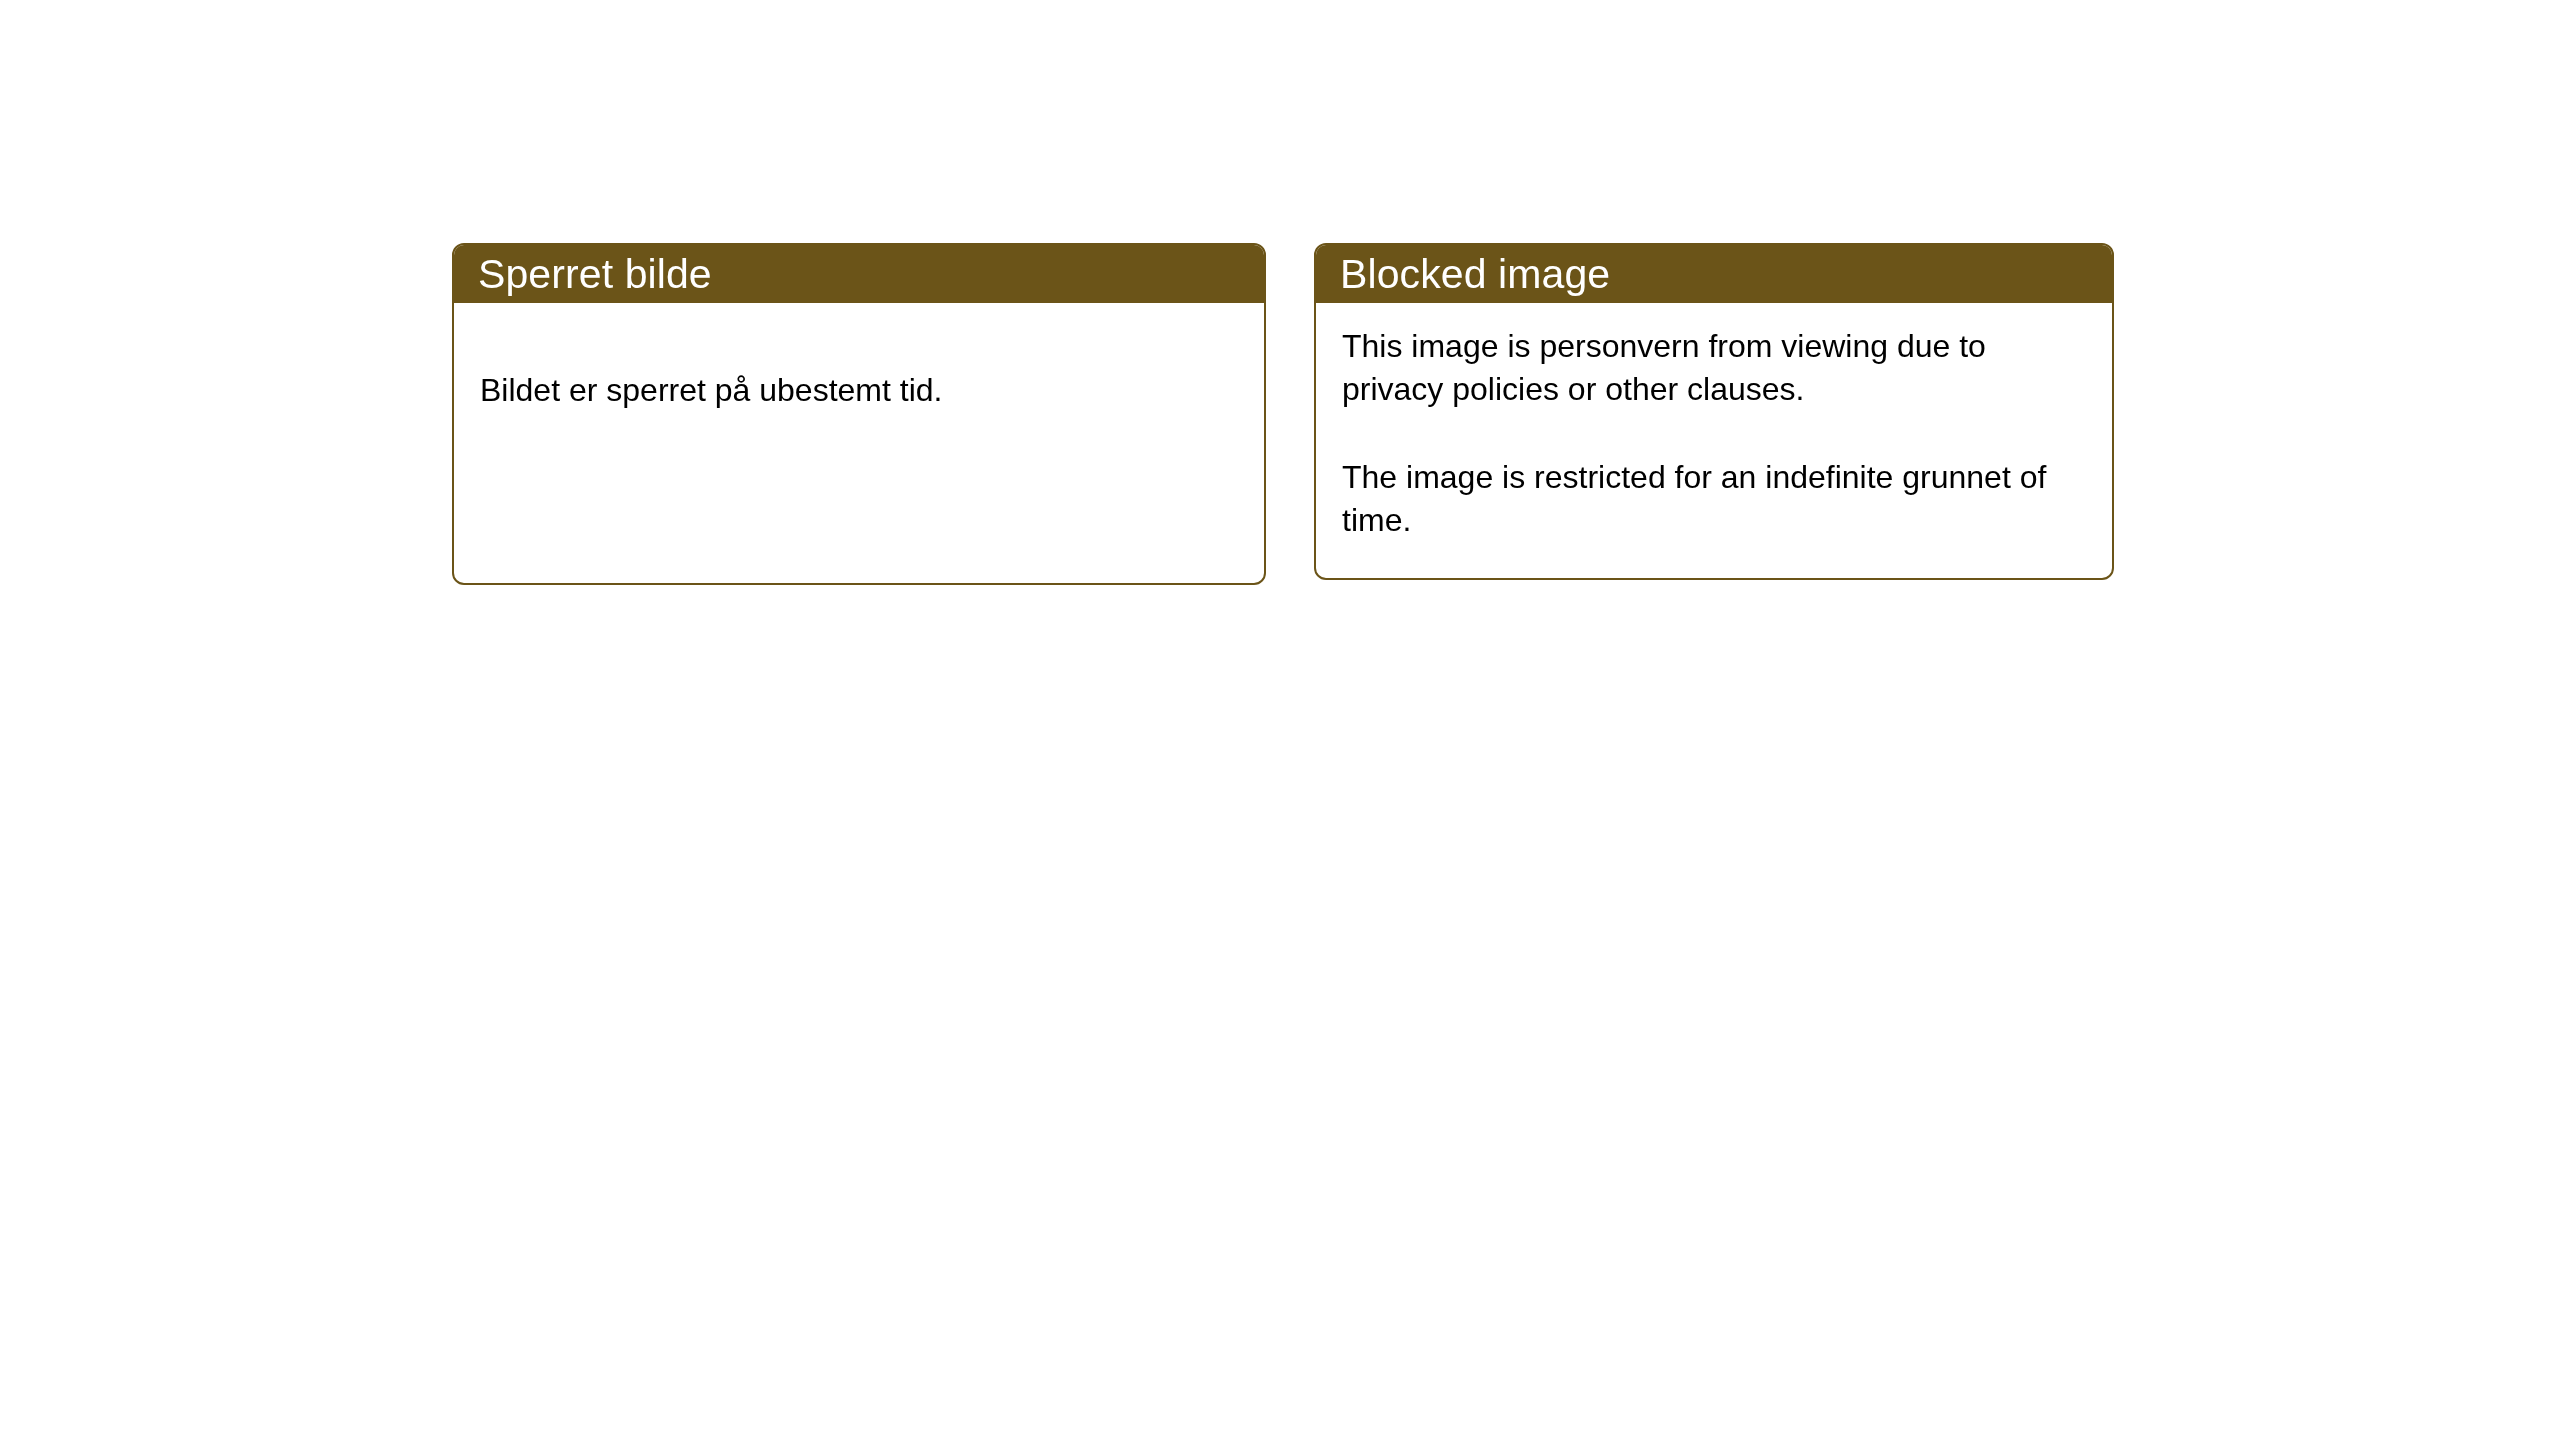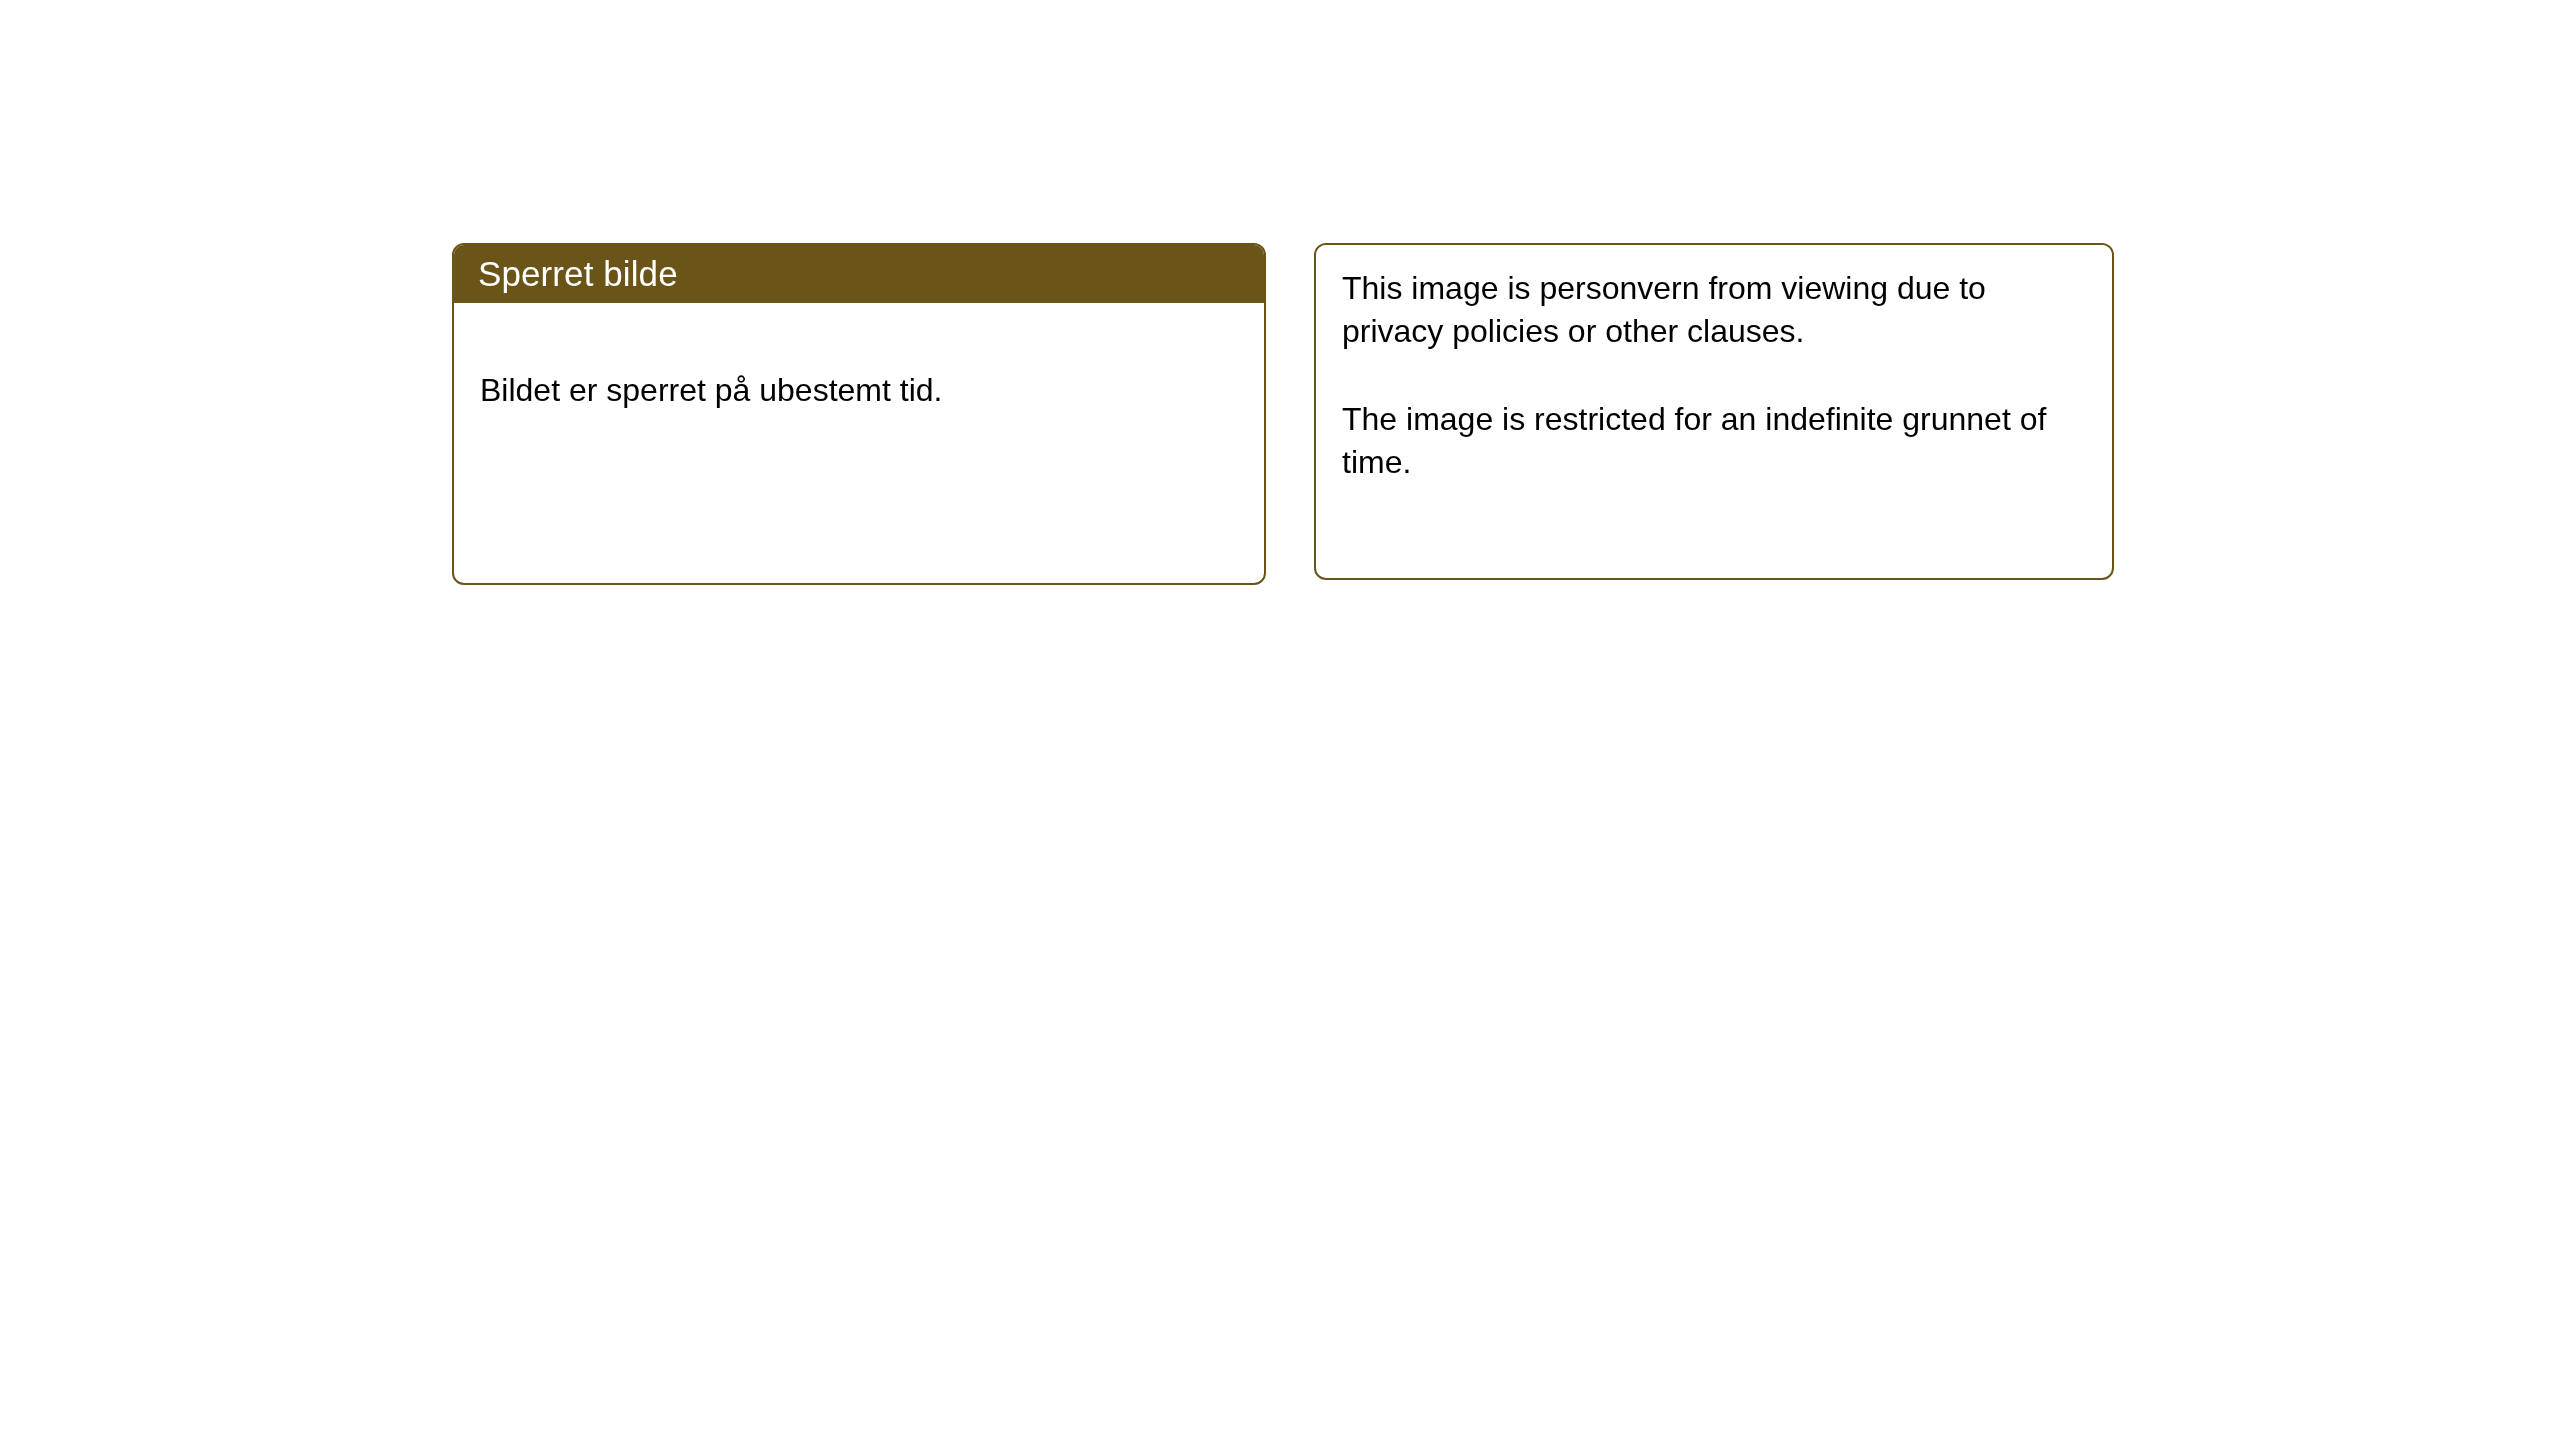--- a/index.html
+++ b/index.html
@@ -52,21 +52,21 @@
     width: 100%;
     height: 58px;
     background: #6b5418;
     display: flex;
     align-items: center;
     padding: 0 0 0 24px;
   }
 
   .card-title {
     color: #ffffff;
-    font-size: 35px;
+    font-size: 41px;
     line-height: 40px;
     font-weight: 400;
     letter-spacing: 0.1px;
     white-space: nowrap;
     font-family: "Liberation Sans", "DejaVu Sans", sans-serif;
   }
 
   .card-body {
     box-sizing: border-box;
     padding: 22px 26px 0 26px;
@@ -101,20 +101,23 @@
     <div class="card-header">
       <span class="card-title">Sperret bilde</span>
     </div>
     <div class="card-body">
       <div class="paragraph-gap"></div>
       <p class="body-paragraph">Bildet er sperret på ubestemt tid.</p>
     </div>
   </section>
 
   <section class="notice-card card-en">
+    <div class="card-header">
+      <span class="card-title">Blocked image</span>
+    </div>
     <div class="card-body">
       <p class="body-paragraph">This image is personvern from viewing due to privacy policies or other clauses.</p>
       <div class="paragraph-gap"></div>
       <p class="body-paragraph">The image is restricted for an indefinite grunnet of time.</p>
     </div>
   </section>
 
 </div>
 
 </body></html>

